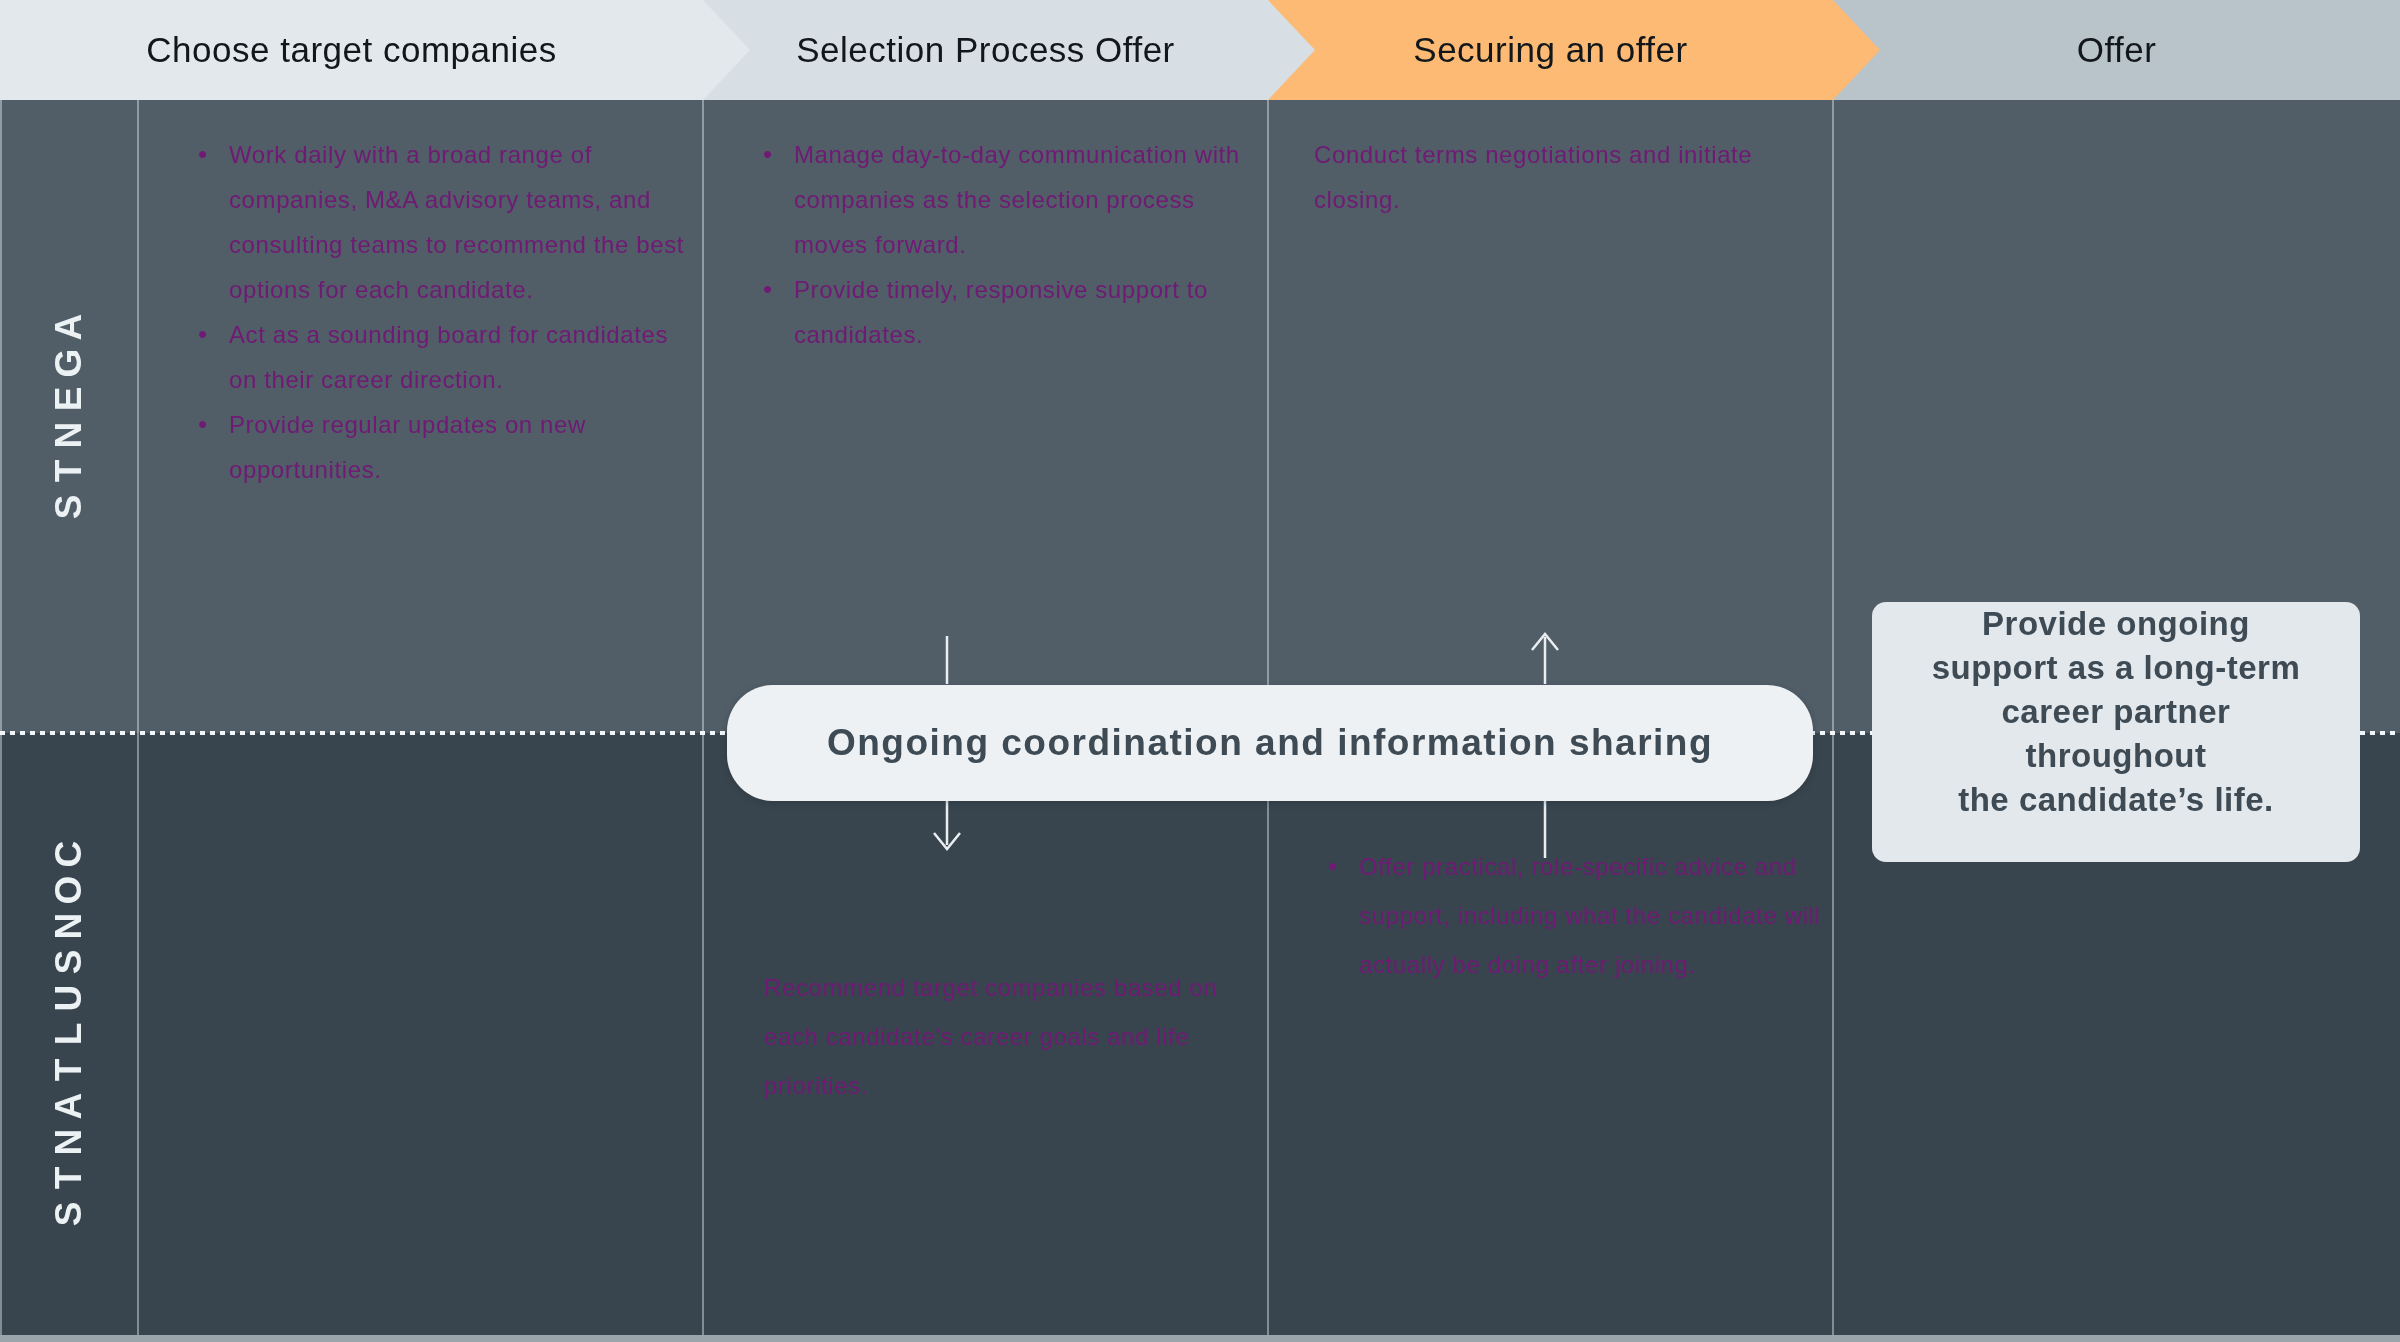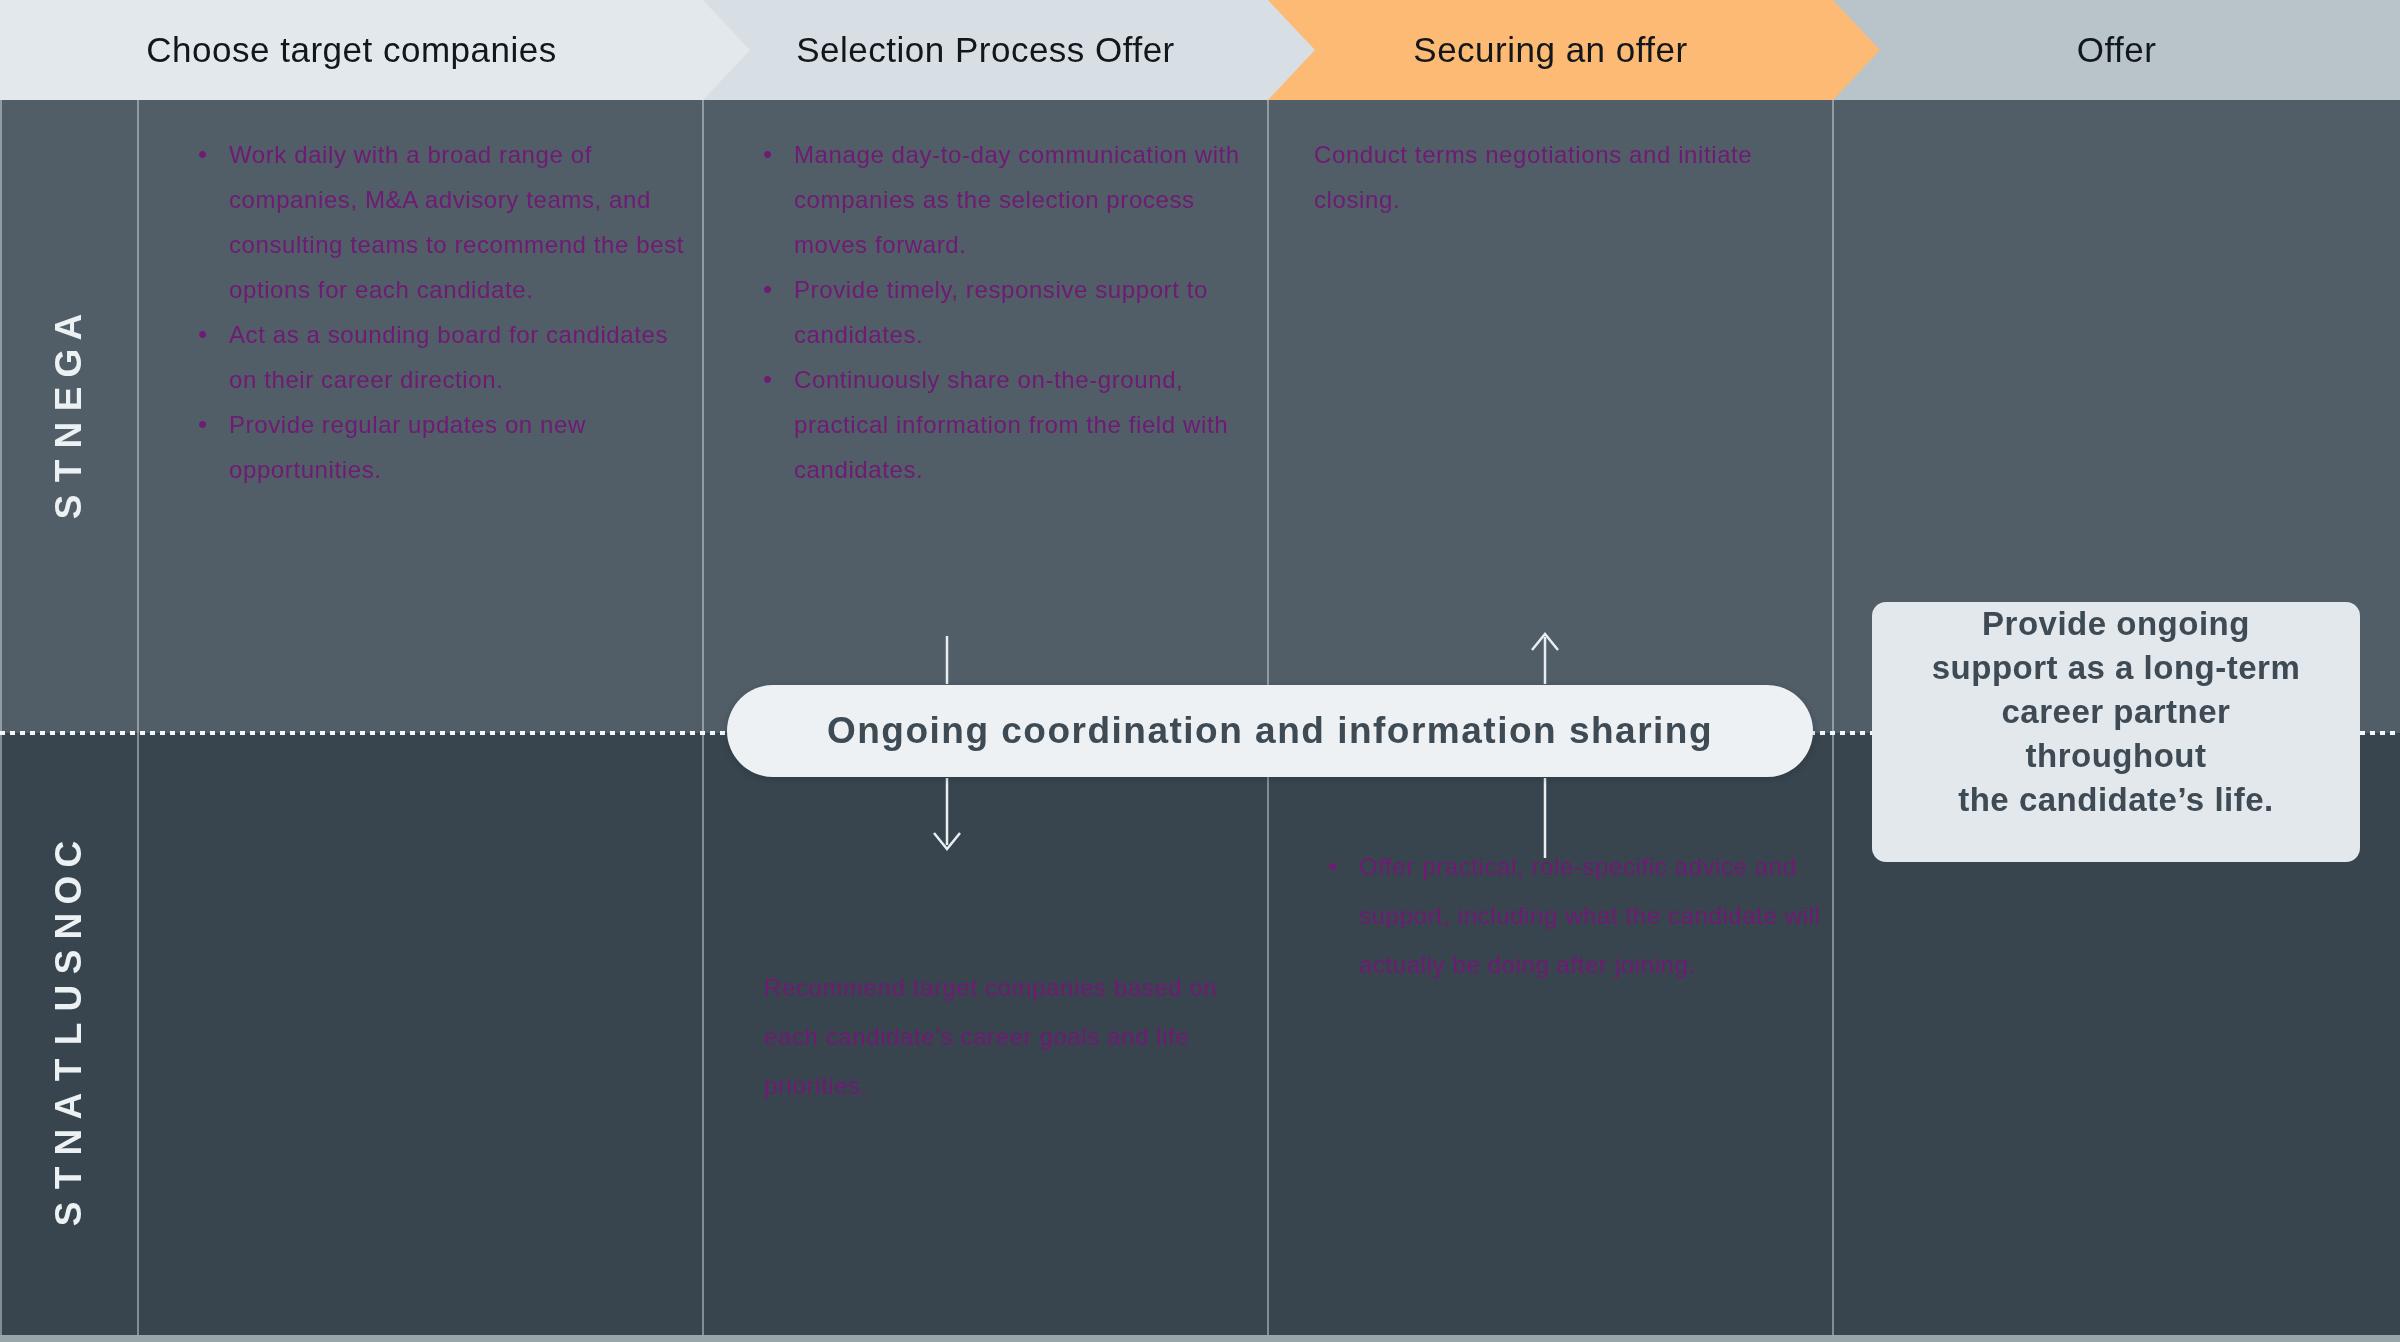--- a/index.html
+++ b/index.html
@@ -49,21 +49,21 @@
   .lh45{line-height:45px;}
   .lh49{line-height:49px;}
   .lh49 li{margin-bottom:3px;}
   #agents-col1{left:186px;top:132px;width:505px;}
   #agents-col2{left:751px;top:132px;width:505px;}
   #agents-col3{left:1314px;top:132px;width:505px;}
   #consultants-col2{left:764px;top:963px;width:505px;}
   #consultants-col3{left:1316px;top:842px;width:505px;}
 
   
-  #pill{position:absolute;left:727px;top:685px;width:1086px;height:92px;z-index:8;
+  #pill{position:absolute;left:727px;top:685px;width:1086px;height:116px;z-index:8;
         background:#edf1f4;border-radius:46px;display:flex;align-items:center;justify-content:center;
         box-shadow:0 2px 6px rgba(20,30,38,.25);}
   #pill .pill-text{font-size:37px;font-weight:700;color:#3e4b55;letter-spacing:1.5px;}
 
   
   #offer-box{position:absolute;left:1872px;top:602px;width:488px;height:260px;z-index:8;
              background:#e2e8ec;border-radius:14px;display:flex;align-items:flex-start;justify-content:center;}
   #offer-box .box-text{white-space:pre-line;text-align:center;font-size:33px;font-weight:700;
                        color:#3e4a54;line-height:44px;letter-spacing:.5px;}
 
@@ -127,21 +127,20 @@
       <li>Work daily with a broad range of companies, M&amp;A advisory teams, and consulting teams to recommend the best options for each candidate.</li>
       <li>Act as a sounding board for candidates on their career direction.</li>
       <li>Provide regular updates on new opportunities.</li>
     </ul>
   </div>
 
   <div id="agents-col2" class="cellblock">
     <ul class="blist lh45">
       <li>Manage day-to-day communication with companies as the selection process moves forward.</li>
       <li>Provide timely, responsive support to candidates.</li>
-      <li>Continuously share on-the-ground, practical information from the field with candidates.</li>
     </ul>
   </div>
 
   <div id="agents-col3" class="cellblock lh45">
     <span>Conduct terms negotiations and initiate closing.</span>
   </div>
 
   <div id="consultants-col2" class="cellblock lh49">
     <span>Recommend target companies based on each candidate’s career goals and life priorities.</span>
   </div>

